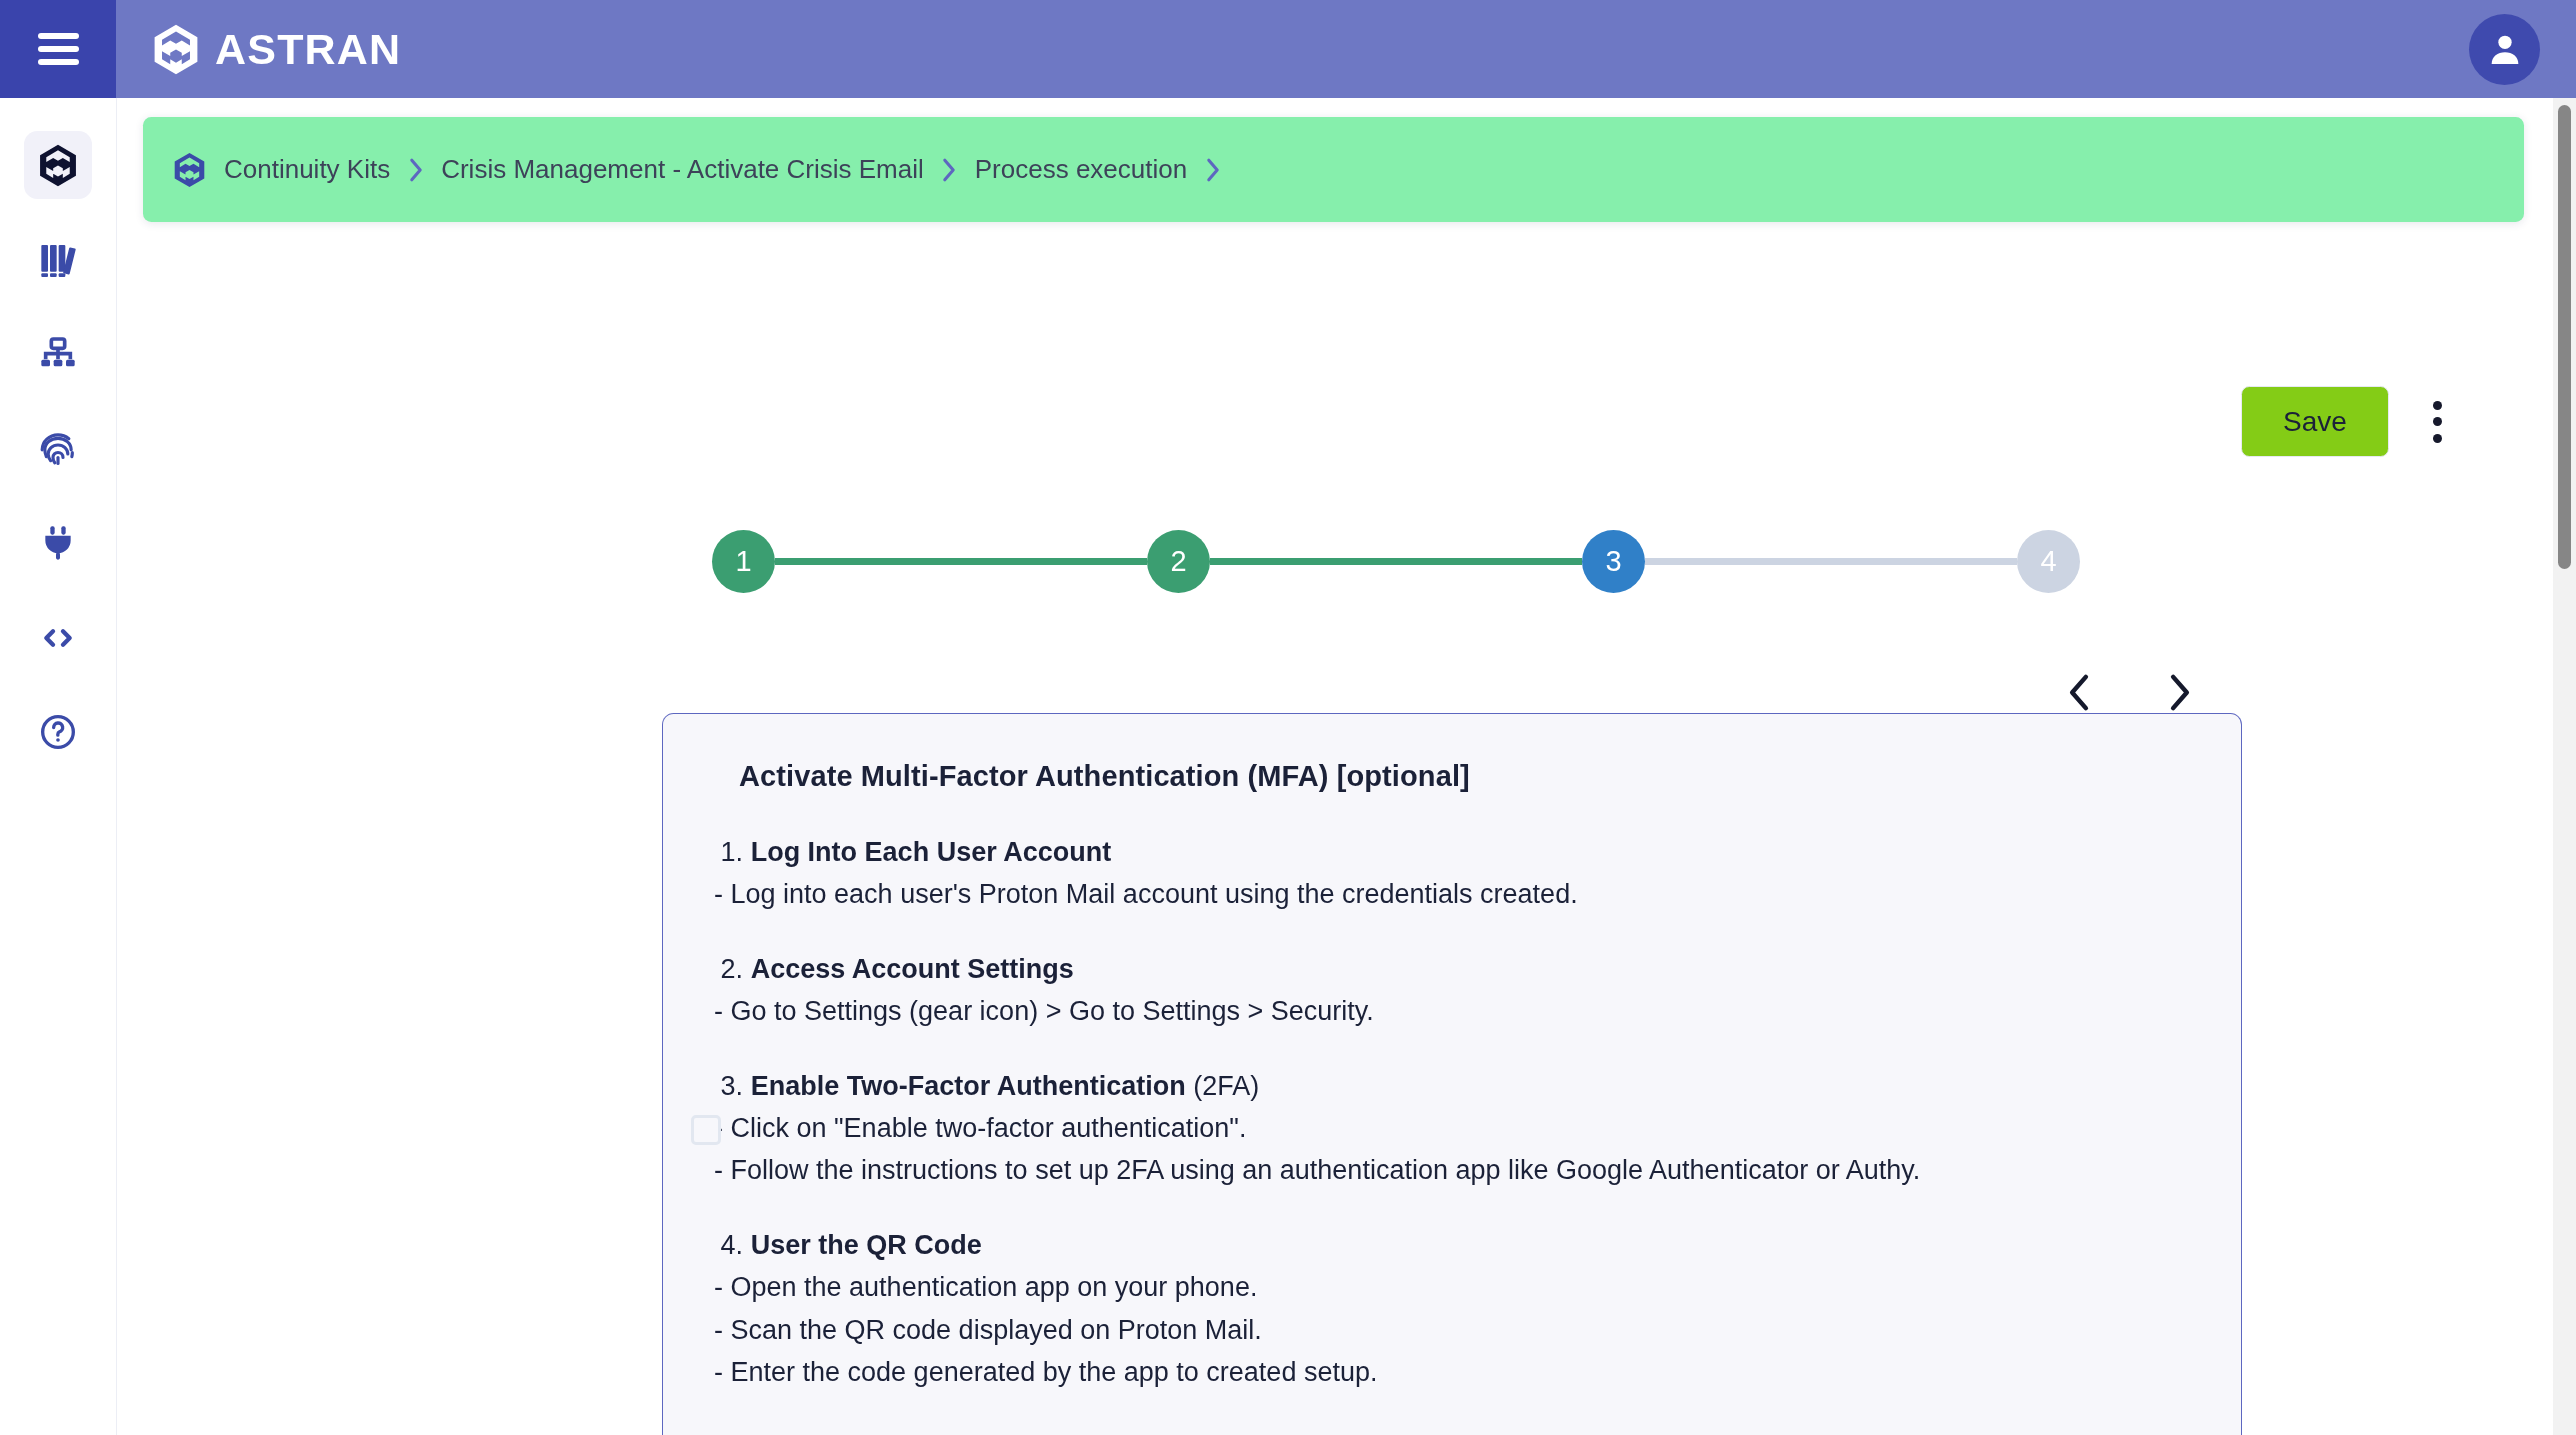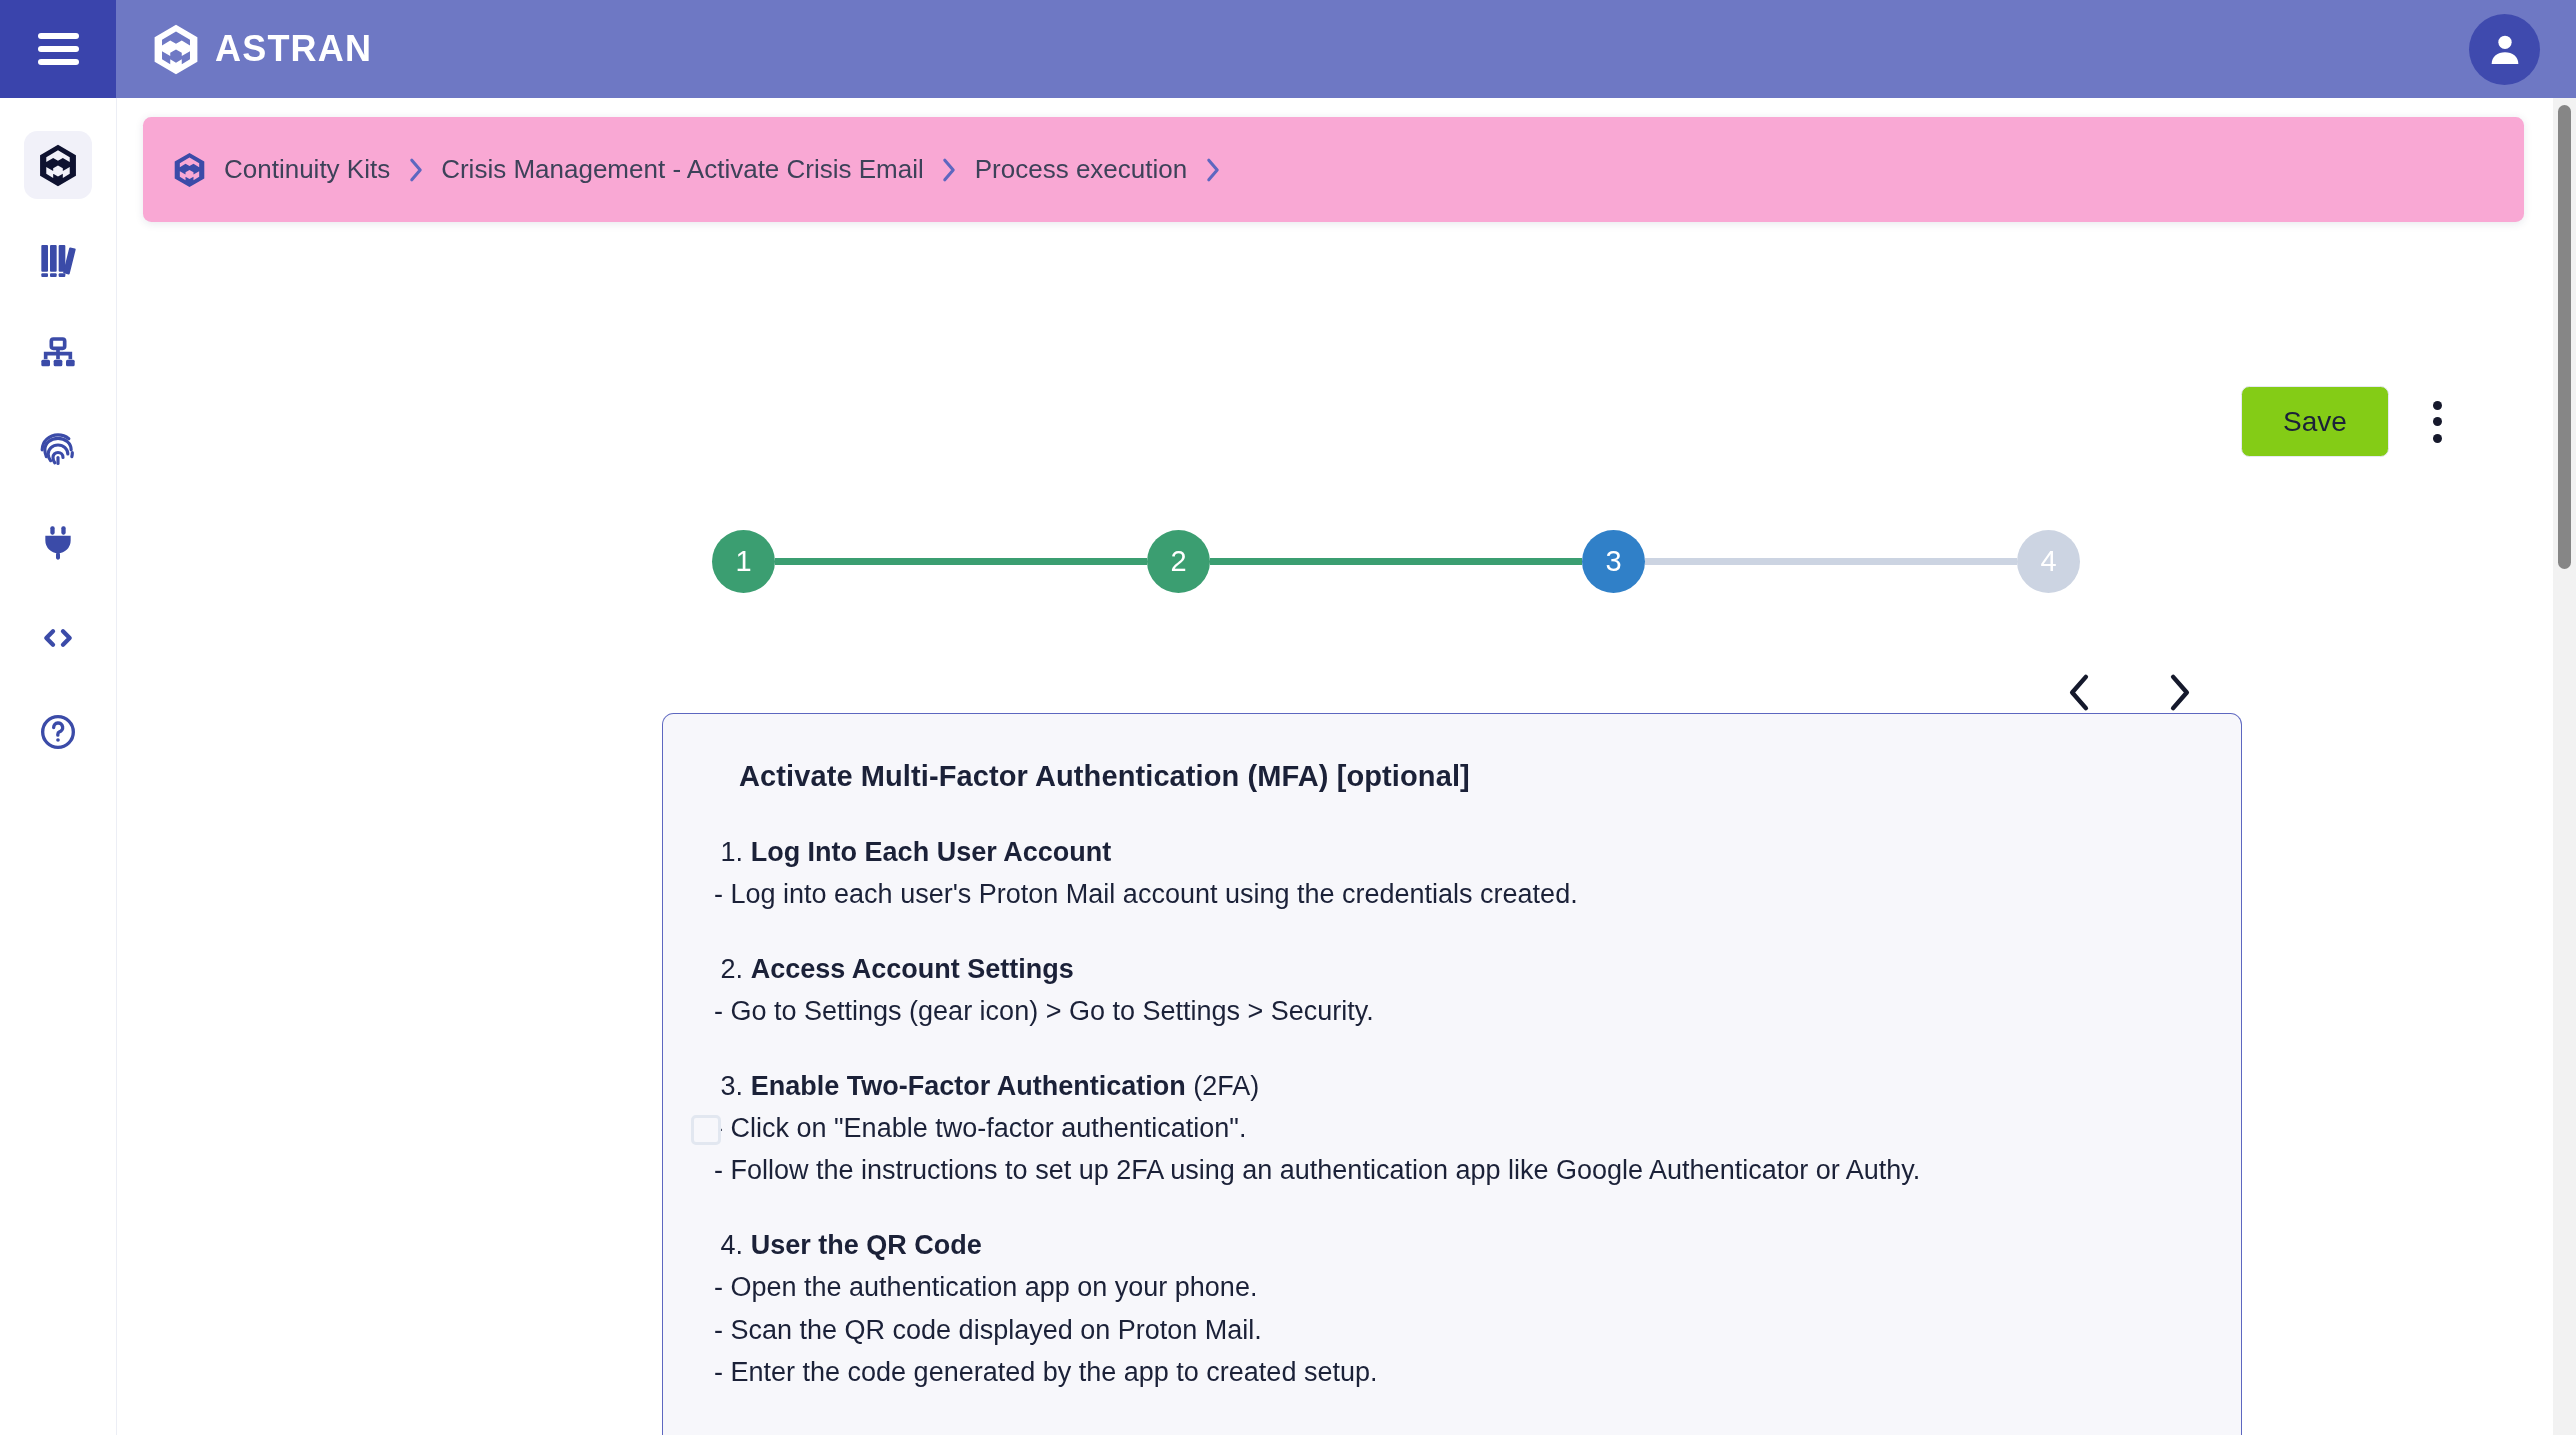--- a/index.html
+++ b/index.html
@@ -52,21 +52,21 @@
     padding: 0 36px 0 36px;
   }
   .brand {
     display: flex;
     align-items: center;
     gap: 15px;
   }
   .brand-mark { width: 48px; height: 51px; display: block; }
   .brand-name {
     color: #ffffff;
-    font-size: 36px;
+    font-size: 43px;
     font-weight: 700;
     letter-spacing: 1.2px;
     line-height: 1;
   }
   .avatar {
     width: 71px;
     height: 71px;
     border-radius: 50%;
     background: #3f4aae;
     display: flex;
@@ -113,21 +113,21 @@
     background: #ffffff;
   }
 
   
   .crumbcard {
     position: absolute;
     top: 19px;
     left: 26px;
     width: 2381px;
     height: 105px;
-    background: #f9a8d4;
+    background: #86efac;
     border-radius: 8.3px;
     box-shadow: 0 1.7px 8.3px rgba(32,38,80,0.10);
     display: flex;
     align-items: center;
     padding-left: 30px;
     gap: 0px;
   }
   .crumb-logo { width: 33px; height: 36px; margin-right: 18px; flex: none; }
   .crumb-link {
     font-size: 26px;

